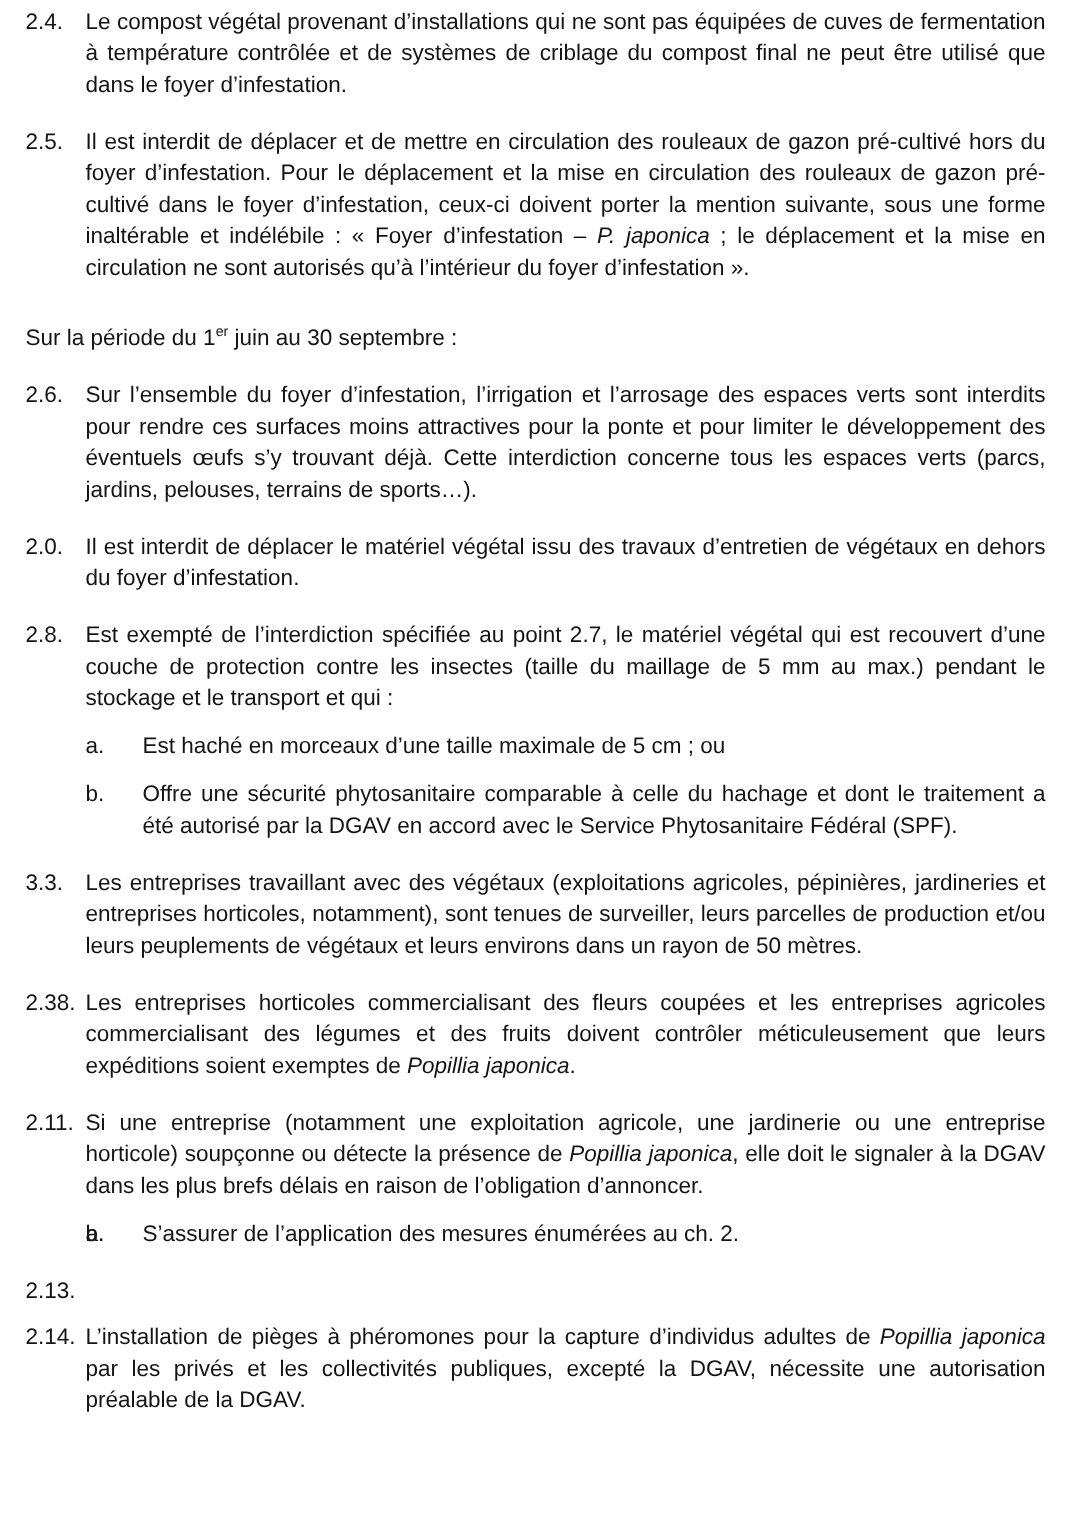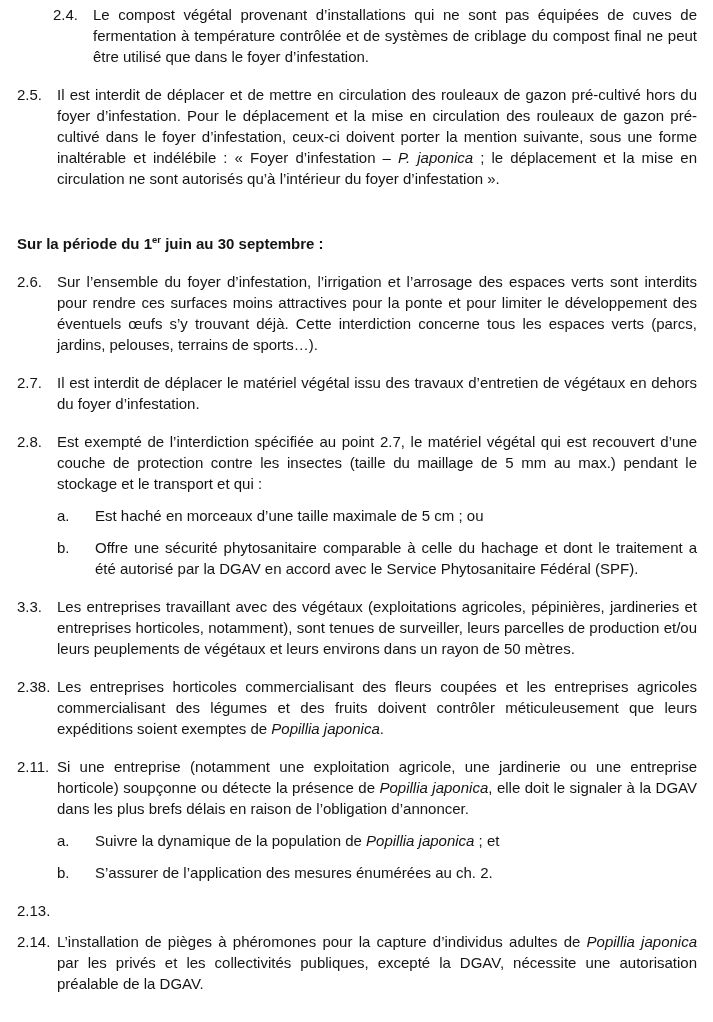--- a/index.html
+++ b/index.html
@@ -15,41 +15,41 @@
   }
   .doc {
     padding: 4px 16px 20px 17px;
   }
   .item {
     position: relative;
     padding-left: 40px;
     margin-top: 17px;
     text-align: justify;
   }
-  .item:first-child { margin-top: 0; margin-left: 36px; }
+  .item:first-child { margin-top: 0; }
   .item .num {
     position: absolute;
     left: 0;
     top: 0;
   }
   .subitem {
     position: relative;
     margin-left: 40px;
     padding-left: 38px;
     margin-top: 11px;
     text-align: justify;
   }
   .subitem .num {
     position: absolute;
     left: 0;
     top: 0;
   }
   .heading {
-    font-weight: bold;
-    margin-top: 44px;
+    font-weight: normal;
+    margin-top: 26px;
     text-align: left;
   }
   .gap-large {
     margin-top: 48px;
   }
   sup {
     font-size: 9.5px;
     line-height: 0;
     vertical-align: super;
   }
@@ -70,21 +70,21 @@
   </div>
 
   <div class="heading"><span>Sur la période du 1</span><sup>er</sup><span> juin au 30 septembre :</span></div>
 
   <div class="item">
     <span class="num">2.6.</span>
     <span><span>Sur l’ensemble du foyer d’infestation, l’irrigation et l’arrosage des espaces verts sont interdits pour rendre ces surfaces moins attractives pour la ponte et pour limiter le développement des éventuels œufs s’y trouvant déjà. Cette interdiction concerne tous les espaces verts (parcs, jardins, pelouses, terrains de sports…).</span></span>
   </div>
 
   <div class="item">
-    <span class="num">2.7.</span>
+    <span class="num">2.0.</span>
     <span><span>Il est interdit de déplacer le matériel végétal issu des travaux d’entretien de végétaux en dehors du foyer d’infestation.</span></span>
   </div>
 
   <div class="item">
     <span class="num">2.8.</span>
     <span><span>Est exempté de l’interdiction spécifiée au point 2.7, le matériel végétal qui est recouvert d’une couche de protection contre les insectes (taille du maillage de 5 mm au max.) pendant le stockage et le transport et qui :</span></span>
   </div>
 
   <div class="subitem">
     <span class="num">a.</span>
@@ -107,21 +107,20 @@
   </div>
 
   <div class="item">
     <span class="num">2.11.</span>
     <span><span>Si une entreprise (notamment une exploitation agricole, une jardinerie ou une entreprise horticole) soupçonne ou détecte la présence de </span><span style="font-style: italic;">Popillia japonica</span><span>, elle doit le signaler à la DGAV dans les plus brefs délais en raison de l’obligation d’annoncer.</span></span>
   </div>
 
 
   <div class="subitem">
     <span class="num">a.</span>
-    <span><span>Suivre la dynamique de la population de </span><span style="font-style: italic;">Popillia japonica</span><span> ; et</span></span>
   </div>
 
   <div class="subitem">
     <span class="num">b.</span>
     <span><span>S’assurer de l’application des mesures énumérées au ch. 2.</span></span>
   </div>
 
   <div class="item">
     <span class="num">2.13.</span>
   </div>

